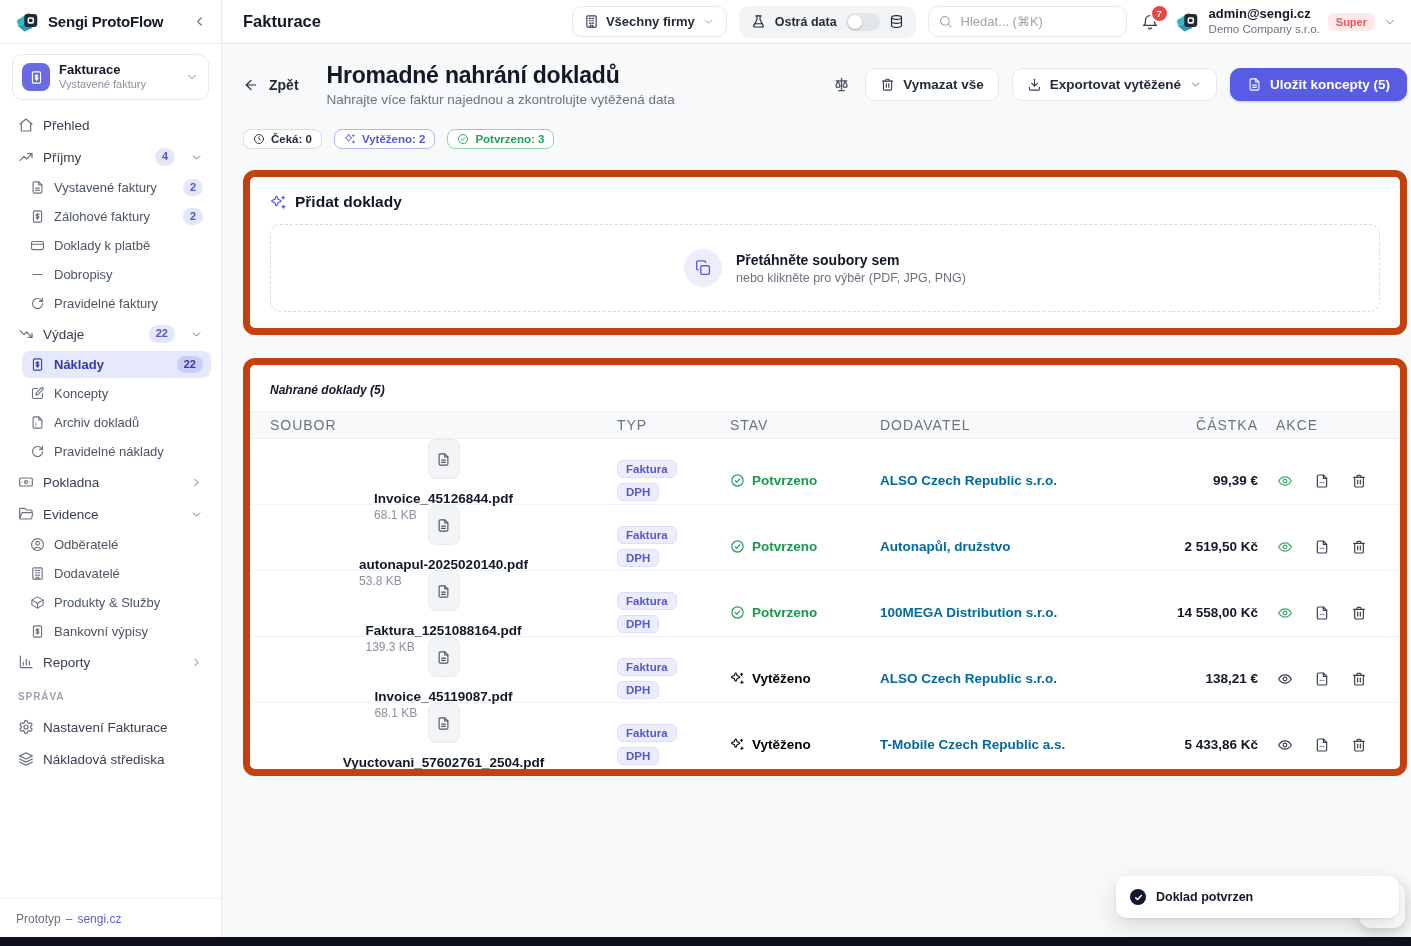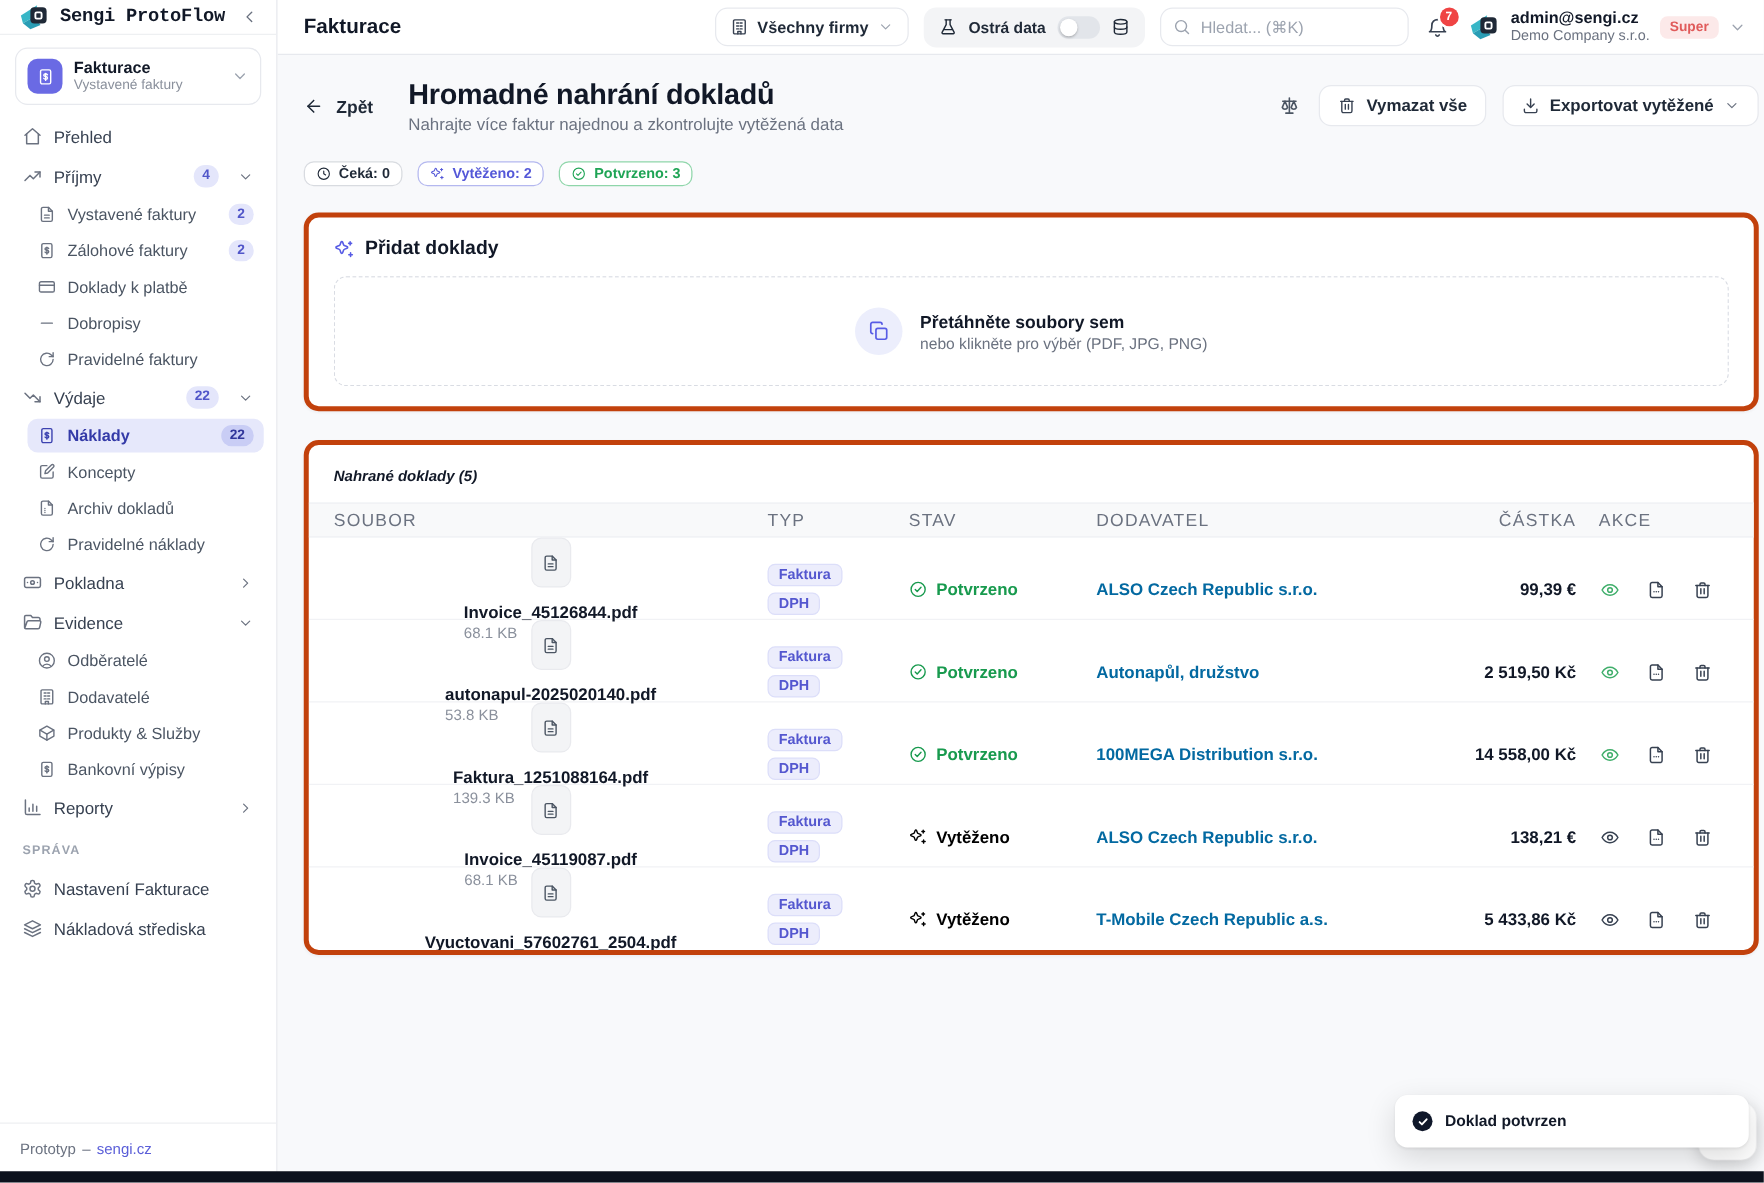--- a/index.html
+++ b/index.html
@@ -3,21 +3,21 @@
 <meta charset="utf-8">
 <style>
   * { margin:0; padding:0; box-sizing:border-box; }
   html,body { width:1411px; height:946px; overflow:hidden; }
   body { font-family:"Liberation Sans", sans-serif; background:#f8f9fb; color:#111827; }
 
   .app { display:flex; height:946px; }
 
   
   .sidebar { width:222px; background:#fff; border-right:1px solid #e7e9ee; display:flex; flex-direction:column; position:relative; z-index:2; }
-  .brand { height:28px; display:flex; align-items:center; gap:8px; padding:0 14px; border-bottom:1px solid #eef0f2;font-family:Liberation Mono, monospace; }
+  .brand { height:44px; display:flex; align-items:center; gap:8px; padding:0 14px; border-bottom:1px solid #eef0f2; }
   .brand .logo-svg { width:26px; height:26px; }
   .brand-name { font-size:15px; font-weight:800; letter-spacing:-.2px; color:#111827; }
   .collapse-btn { margin-left:auto; background:none; border:none; cursor:pointer; color:#6b7280; display:flex; }
   .collapse-btn .ic { width:15px; height:15px; }
 
   .workspace { margin:10px 12px 4px; border:1px solid #e7e9ee; border-radius:10px; padding:7px 9px; display:flex; align-items:center; gap:9px; cursor:pointer; background:#fff; }
   .ws-icon { width:28px; height:28px; border-radius:8px; background:#6a6ae4; color:#fff; display:flex; align-items:center; justify-content:center; flex:none; }
   .ws-icon .ic { width:15px; height:15px; }
   .ws-text { display:flex; flex-direction:column; line-height:1.25; }
   .ws-title { font-size:13px; font-weight:700; color:#111827; }
@@ -89,21 +89,21 @@
   .btn-primary .ic { width:15px; height:15px; color:#fff; }
 
   .chips-row { display:flex; gap:12px; margin-top:22px; }
   .chip { display:flex; align-items:center; gap:6px; border-radius:8px; border:1px solid #d8dbe0; background:#fff; padding:3px 9px; font-size:11.5px; font-weight:700; color:#1f2937; }
   .chip .ic { width:12px; height:12px; }
   .chip--extracted { border-color:#b4b8ef; color:#5458d8; }
   .chip--extracted .ic { color:#5458d8; }
   .chip--confirmed { border-color:#8fd6aa; color:#1fa455; }
   .chip--confirmed .ic { color:#1fa455; }
 
-  .card { background:#fff; border:4px solid #c2410c; border-radius:12px; box-shadow:0 1px 2px rgba(16,24,40,.04); }
+  .card { background:#fff; border:7px solid #c2410c; border-radius:12px; box-shadow:0 1px 2px rgba(16,24,40,.04); }
   .upload-card { margin-top:21px; padding:16px 20px 16px; }
   .upload-head { display:flex; align-items:center; gap:8px; font-size:15.5px; font-weight:800; color:#111827; }
   .upload-head .ic { width:17px; height:17px; color:#585ce5; }
   .dropzone { margin-top:13px; border:1.5px dashed #d9dce3; border-radius:10px; height:88px; display:flex; align-items:center; justify-content:center; gap:14px; cursor:pointer; background:#fff; }
   .drop-circle { width:38px; height:38px; border-radius:50%; background:#eceefc; color:#585ce5; display:flex; align-items:center; justify-content:center; flex:none; }
   .drop-circle .ic { width:18px; height:18px; }
   .drop-text b { display:block; font-size:14px; font-weight:700; color:#111827; }
   .drop-text span { display:block; font-size:12.5px; color:#6b7280; margin-top:3px; }
 
   .table-card { margin-top:23px; overflow:hidden; padding-bottom:0; }
@@ -506,20 +506,30 @@
                   <path d="M4 16.5V19a2 2 0 0 0 2 2h12a2 2 0 0 0 2-2v-2.5"></path>
                 </svg>
               </span>
             <span>Exportovat vytěžené</span>
             <span class="chev">
                 <svg viewBox="0 0 24 24" fill="none" stroke="currentColor" stroke-width="1.8" stroke-linecap="round" stroke-linejoin="round" class="ic">
                   <path d="m6 9 6 6 6-6"></path>
                 </svg>
               </span>
           </button>
+          <button class="btn btn-primary">
+            <span>
+                <svg viewBox="0 0 24 24" fill="none" stroke="currentColor" stroke-width="1.8" stroke-linecap="round" stroke-linejoin="round" class="ic">
+                  <path d="M14 3H7a2 2 0 0 0-2 2v14a2 2 0 0 0 2 2h10a2 2 0 0 0 2-2V8Z"></path>
+                  <path d="M14 3v5h5"></path>
+                  <path d="M9 13h6M9 16.5h6"></path>
+                </svg>
+              </span>
+            <span>Uložit koncepty (5)</span>
+          </button>
         </div>
       </div>
 
       <div class="chips-row" id="chips-row">
           <div class="chip chip--pending">
             <svg viewBox="0 0 24 24" fill="none" stroke="currentColor" stroke-width="1.8" stroke-linecap="round" stroke-linejoin="round" class="ic">
               <circle cx="12" cy="12" r="9"></circle>
               <path d="M12 7.5V12l3 2"></path>
             </svg>
             <span>Čeká: 0</span>

